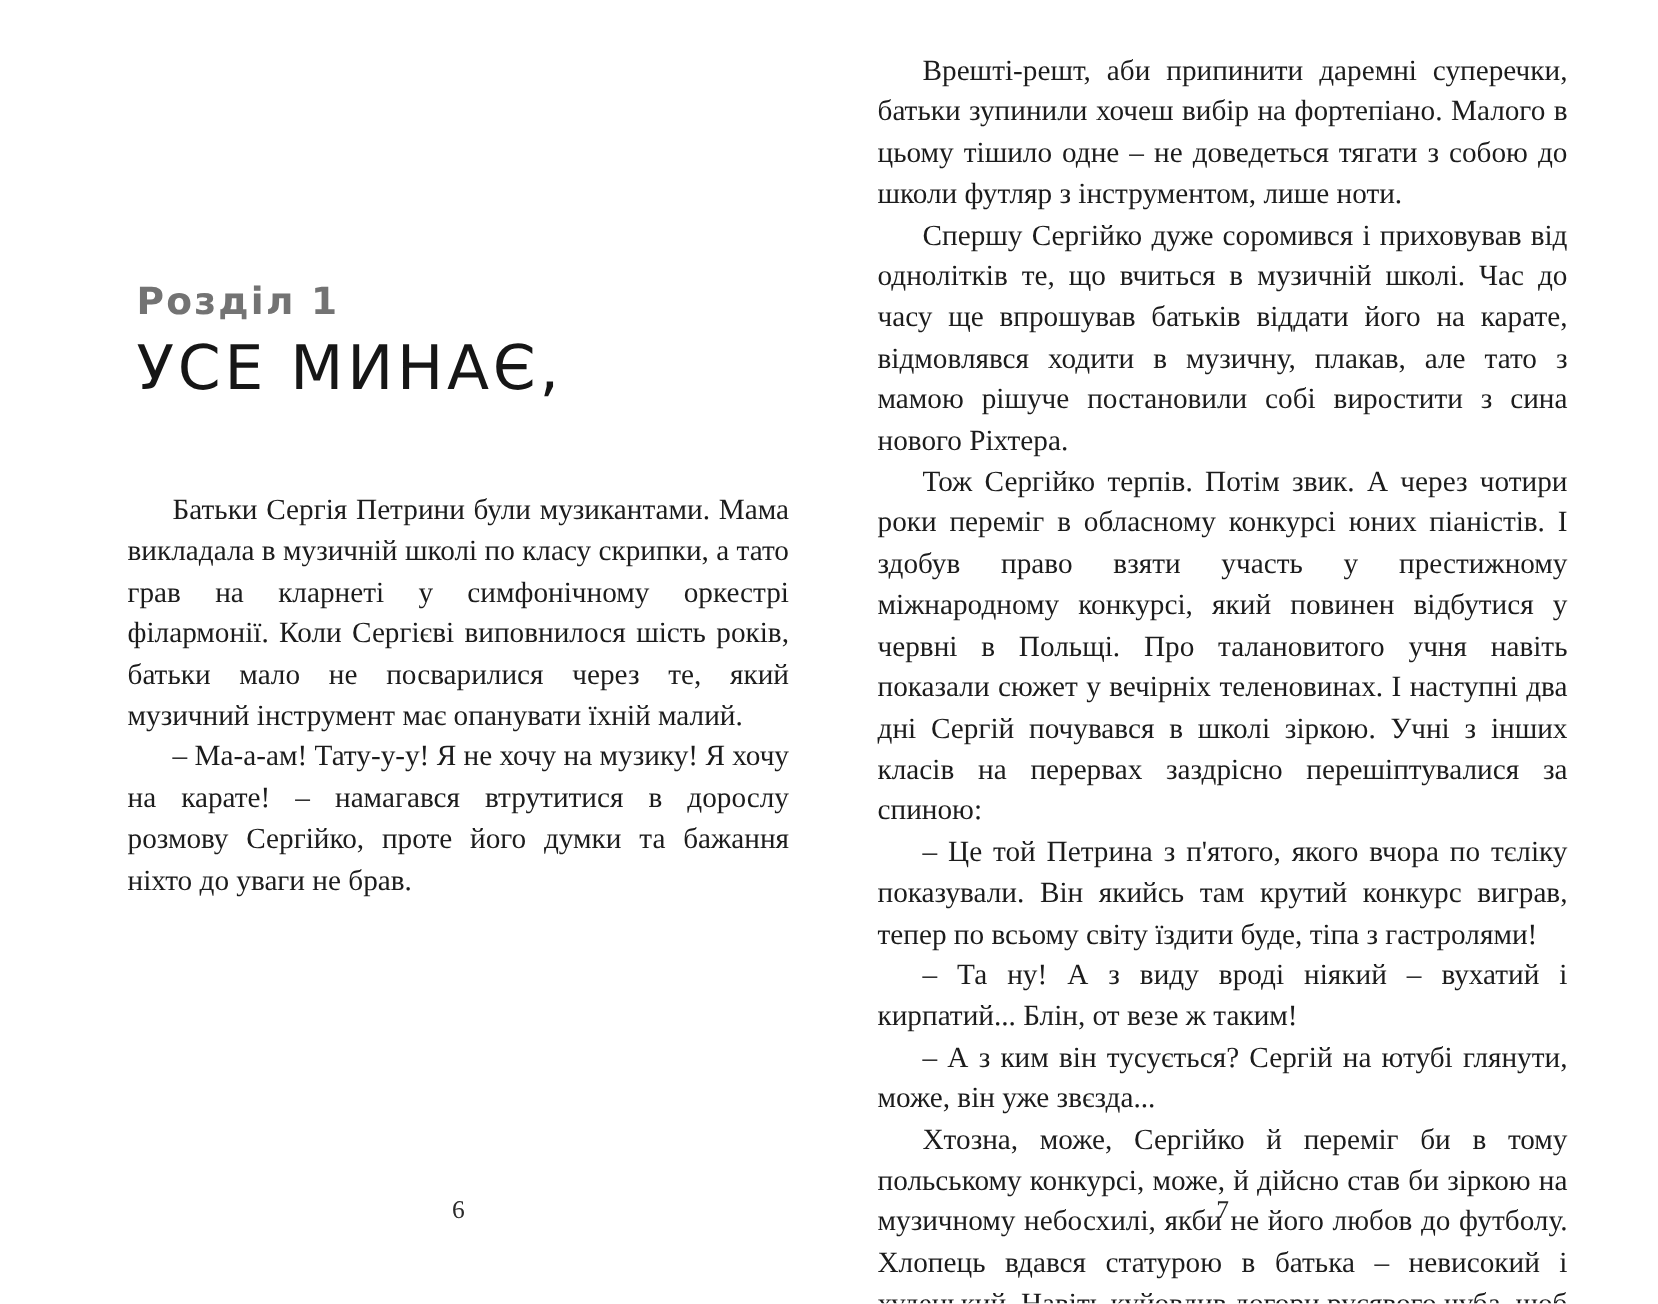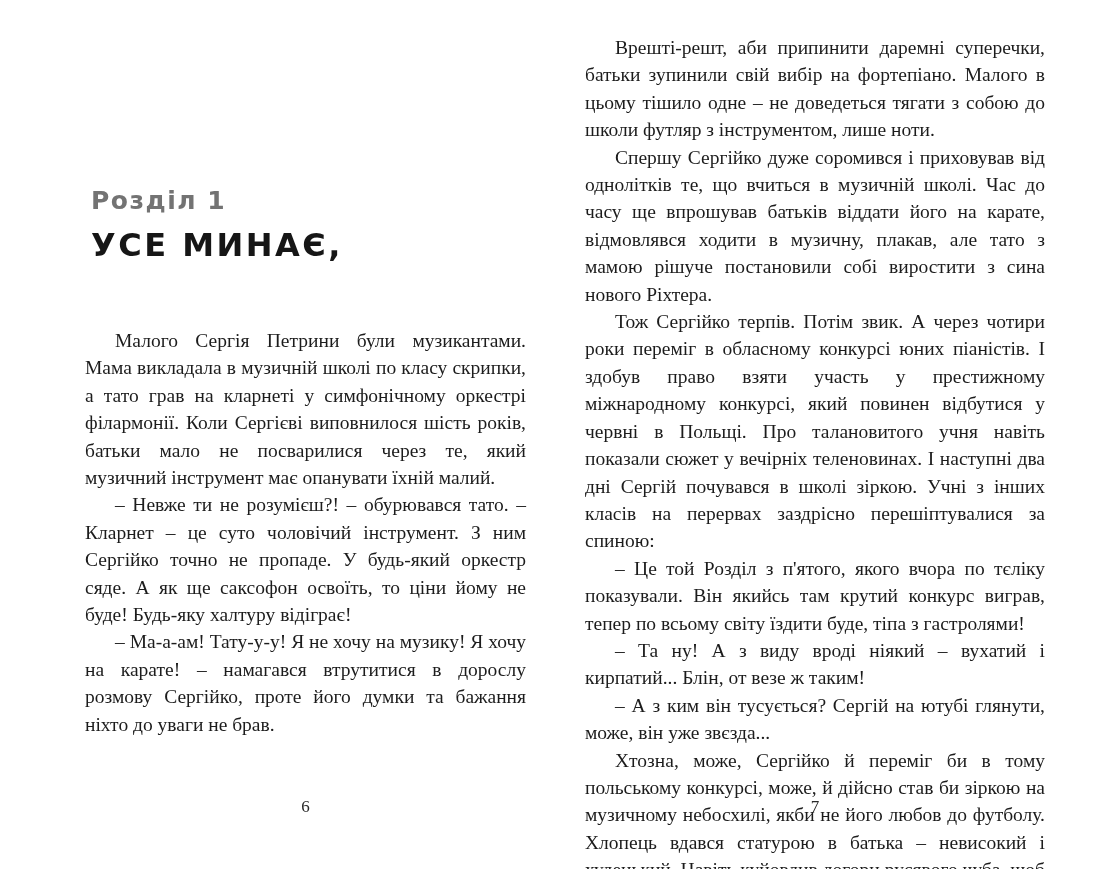--- a/index.html
+++ b/index.html
@@ -38,22 +38,22 @@
     font-weight: 600;
     font-size: 25px;
     letter-spacing: 1.5px;
     color: #737373;
   }
   .chapter-title {
     position: absolute;
     top: 222px;
     left: 6px;
     font-family: "DejaVu Sans", sans-serif;
-    font-weight: 700;
-    font-size: 32px;
+    font-weight: 400;
+    font-size: 41px;
     line-height: 47px;
     letter-spacing: 2.5px;
     color: #161616;
     text-transform: uppercase;
   }
   .body-text {
     position: absolute;
     left: 0;
     right: 0;
   }
@@ -84,33 +84,32 @@
 <body>
 
 <div class="spread">
 
   <div class="page page-left">
     <div class="chapter-label">Розділ 1</div>
     <div class="chapter-title">
       <div>УСЕ МИНАЄ,</div>
     </div>
     <div class="body-text">
-      <p>Малого Сергія Петрини були музикантами. Мама викладала в музичній школі по класу скрипки, а тато грав на кларнеті у симфонічному оркестрі філармонії. Коли Сергієві виповнилося шість років, батьки мало не посварилися через те, який музичний інструмент має опанувати їхній малий.</p>
-      <p>– Невже ти не розумієш?! – обурювався тато. – Кларнет – це суто чоловічий інструмент. З ним Сергійко точно не пропаде. У будь-який оркестр сяде. А як ще саксофон освоїть, то ціни йому не буде! Будь-яку халтуру відіграє!</p>
+      <p>Батьки Сергія Петрини були музикантами. Мама викладала в музичній школі по класу скрипки, а тато грав на кларнеті у симфонічному оркестрі філармонії. Коли Сергієві виповнилося шість років, батьки мало не посварилися через те, який музичний інструмент має опанувати їхній малий.</p>
       <p>– Ма-а-ам! Тату-у-у! Я не хочу на музику! Я хочу на карате! – намагався втрутитися в дорослу розмову Сергійко, проте його думки та бажання ніхто до уваги не брав.</p>
     </div>
     <div class="page-number">6</div>
   </div>
 
   <div class="page page-right">
     <div class="body-text">
-      <p>Врешті-решт, аби припинити даремні суперечки, батьки зупинили свій вибір на фортепіано. Малого в цьому тішило одне – не доведеться тягати з собою до школи футляр з інструментом, лише ноти.</p>
+      <p>Врешті-решт, аби припинити даремні суперечки, батьки зупинили хочеш вибір на фортепіано. Малого в цьому тішило одне – не доведеться тягати з собою до школи футляр з інструментом, лише ноти.</p>
       <p>Спершу Сергійко дуже соромився і приховував від однолітків те, що вчиться в музичній школі. Час до часу ще впрошував батьків віддати його на карате, відмовлявся ходити в музичну, плакав, але тато з мамою рішуче постановили собі виростити з сина нового Ріхтера.</p>
       <p>Тож Сергійко терпів. Потім звик. А через чотири роки переміг в обласному конкурсі юних піаністів. І здобув право взяти участь у престижному міжнародному конкурсі, який повинен відбутися у червні в Польщі. Про талановитого учня навіть показали сюжет у вечірніх теленовинах. І наступні два дні Сергій почувався в школі зіркою. Учні з інших класів на перервах заздрісно перешіптувалися за спиною:</p>
-      <p>– Це той Розділ з п'ятого, якого вчора по тєліку показували. Він якийсь там крутий конкурс виграв, тепер по всьому світу їздити буде, тіпа з гастролями!</p>
+      <p>– Це той Петрина з п'ятого, якого вчора по тєліку показували. Він якийсь там крутий конкурс виграв, тепер по всьому світу їздити буде, тіпа з гастролями!</p>
       <p>– Та ну! А з виду вроді ніякий – вухатий і кирпатий... Блін, от везе ж таким!</p>
       <p>– А з ким він тусується? Сергій на ютубі глянути, може, він уже звєзда...</p>
       <p>Хтозна, може, Сергійко й переміг би в тому польському конкурсі, може, й дійсно став би зіркою на музичному небосхилі, якби не його любов до футболу. Хлопець вдався статурою в батька – невисокий і худенький. Навіть куйовдив догори русявого чуба, щоб здаватися хоч на кілька сантиметрів вищим. Але все одно на уроках фізкультури завжди стояв у кінці шеренги, серед</p>
     </div>
     <div class="page-number">7</div>
   </div>
 
 </div>
 
 </body></html>

